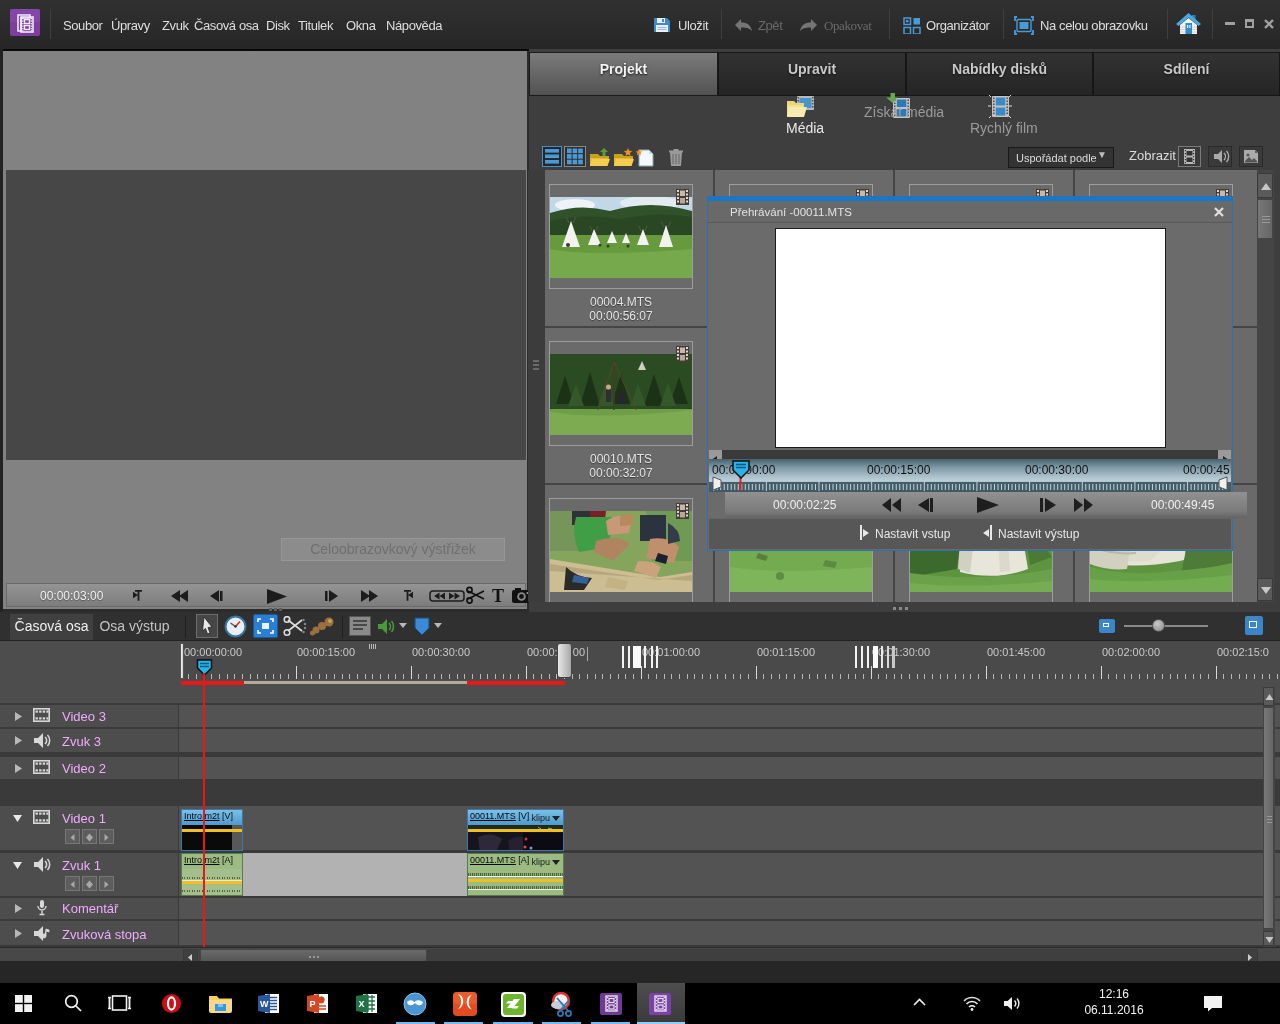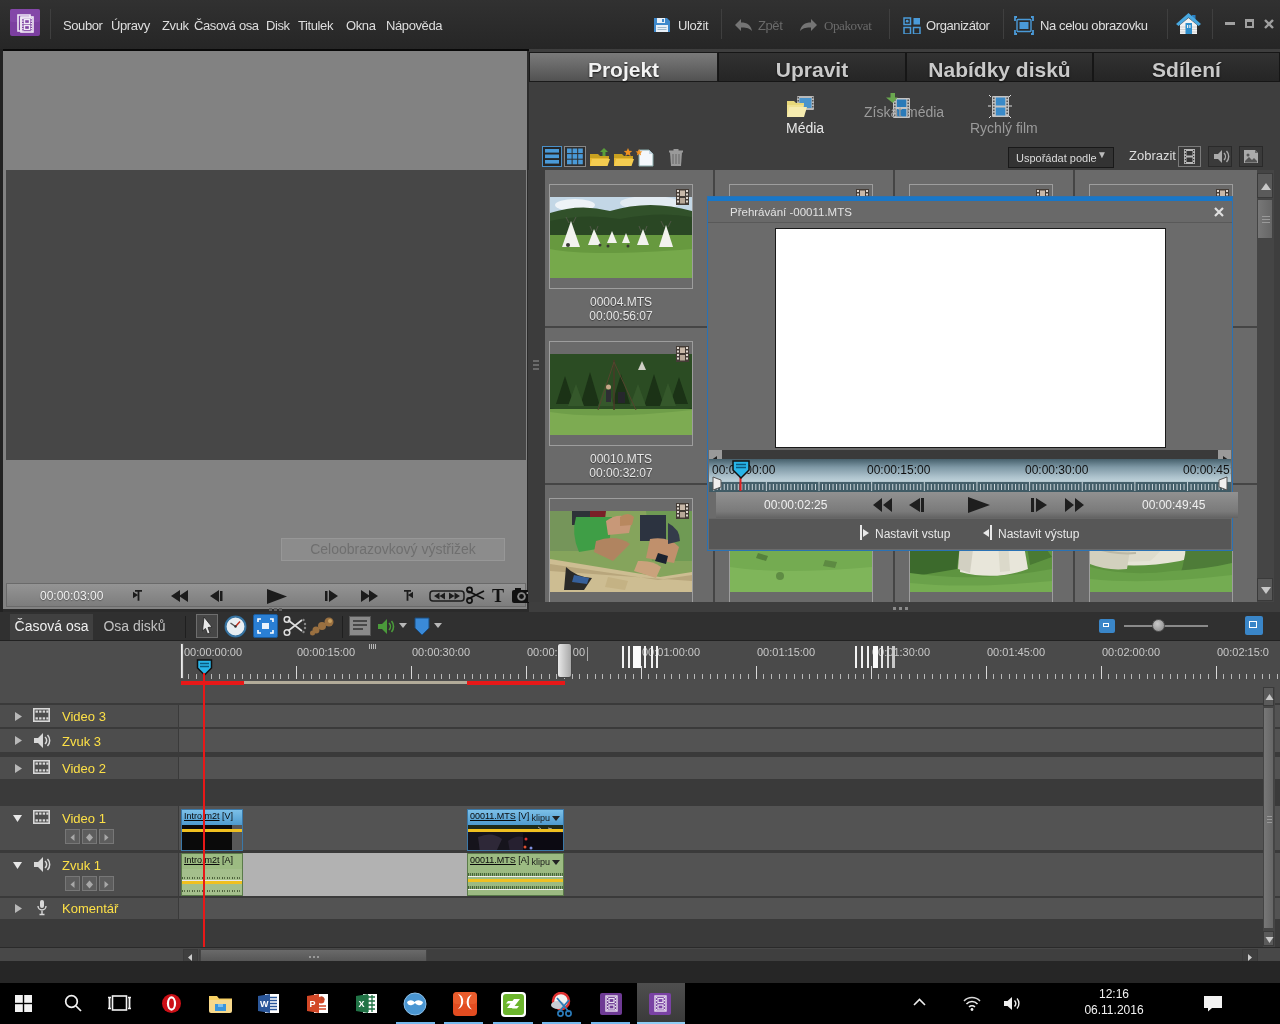--- a/index.html
+++ b/index.html
@@ -16,54 +16,54 @@
 
 
 #preview { position:absolute; left:3px; top:51px; width:524px; height:558px; background:#828282; }
 #videorect { position:absolute; left:3px; top:119px; width:520px; height:290px; background:#474747; }
 #fullbtn { position:absolute; left:278px; top:487px; width:224px; height:23px; background:#8c8c8c; border:1px solid #979797; color:#6f6f6f; font-size:14px; text-align:center; line-height:21px; }
 #pctrl { position:absolute; left:3px; top:532px; width:520px; height:24px; background:linear-gradient(#949494,#7d7d7d); border:1px solid #6a6a6a; }
 #pctrl .tc { position:absolute; left:33px; top:5px; color:#f2f2f2; font-size:12px; text-shadow:0 1px 1px #555; }
 
 
 #rightpanel { position:absolute; left:529px; top:49px; width:751px; height:563px; background:#3e3e3e; }
-.tab { position:absolute; top:3px; height:30px; background:linear-gradient(#323232,#252525); border:1px solid #161616; color:#c9c9c9; font-size:21px; font-weight:bold; text-align:center; line-height:33px; text-shadow:0 1px 2px #111; }
+.tab { position:absolute; top:3px; height:44px; background:linear-gradient(#323232,#252525); border:1px solid #161616; color:#c9c9c9; font-size:14px; font-weight:bold; text-align:center; line-height:33px; text-shadow:0 1px 2px #111; }
 .tab.active { background:linear-gradient(#7b7b7b,#5a5a5a 80%,#525252); color:#f2f2f2; border-color:#1a1a1a; }
 .action { position:absolute; color:#9b9b9b; font-size:14px; white-space:nowrap; }
 .action.active { color:#e8e8e8; }
 #mediagrid { position:absolute; left:16px; top:121px; width:712px; height:432px; background:#6a6a6a; overflow:hidden; }
 .gdivh { position:absolute; left:0; width:712px; height:2px; background:#454545; }
 .gdivv { position:absolute; top:0; width:2px; background:#454545; }
 .mbox { position:absolute; width:144px; height:105px; border:1px solid #9d9d9d; }
 .mimg { position:absolute; width:142px; height:81px; overflow:hidden; background:#222; }
 .mlabel { position:absolute; width:160px; text-align:center; color:#e6e6e6; font-size:12px; text-shadow:0 1px 1px #3a3a3a; }
 .filmico { position:absolute; width:13px; height:16px; }
 
 
 .sbtn { position:absolute; background:#5a5a5a; border:1px solid #3a3a3a; }
 .sthumb { position:absolute; background:linear-gradient(90deg,#777,#666); border:1px solid #444; }
 
 
 #dialog { position:absolute; left:707px; top:196px; width:526px; height:355px; background:#6b6b6b; border:1px solid #2a72b4; }
 #dlgtitle { position:absolute; left:0; top:4px; width:524px; height:22px; background:#696969; border-bottom:1px solid #595959; }
 #dlgscrub { position:absolute; left:1px; top:262px; width:522px; height:33px; overflow:hidden; background:linear-gradient(#46606c,#7e98a5 25%,#aec3cd 55%,#bdd0d8 68%,#45606b 70%,#3f5a64); }
-#dlgctrl { position:absolute; left:8px; top:295px; width:522px; height:26px; background:linear-gradient(#919191,#7a7a7a 75%,#636363); }
+#dlgctrl { position:absolute; left:17px; top:295px; width:522px; height:26px; background:linear-gradient(#919191,#7a7a7a 75%,#636363); }
 #dlgbottom { position:absolute; left:1px; top:321px; width:522px; height:31px; background:#575757; border-top:1px solid #666; }
 .dtc { position:absolute; color:#f0f0f0; font-size:12px; }
 
 
 #timeline { position:absolute; left:0; top:612px; width:1280px; height:350px; background:#4d4d4d; overflow:hidden; }
 #tltabbar { position:absolute; left:0; top:0; width:1280px; height:29px; background:#303030; border-bottom:1px solid #222; }
 .tltab { position:absolute; top:2px; height:26px; font-size:14px; text-align:center; line-height:25px; }
 #tlruler { position:absolute; left:180px; top:29px; width:1100px; height:39px; background:#4a4a4a; overflow:hidden; }
 .rlabel { position:absolute; top:5px; color:#c9c9c9; font-size:11px; white-space:nowrap; }
 #trackbg { position:absolute; left:0; top:91px; width:1280px; height:244px; background:#3a3a3a; }
 .trackrow { position:absolute; left:0; width:1280px; background:#535353; }
 .thead { position:absolute; left:0; width:179px; background:#4d4d4d; border-right:1px solid #3a3a3a; }
-.tname { position:absolute; left:62px; color:#fde047; font-size:13px; }
+.tname { position:absolute; left:62px; color:#f0abfc; font-size:13px; }
 .texp { position:absolute; }
 .tbtns { position:absolute; left:65px; width:49px; height:15px; }
 .tbtn { position:absolute; top:0; width:15px; height:15px; background:#5d5d5d; border:1px solid #777; }
 .clip { position:absolute; overflow:hidden; }
 
 
 #taskbar { position:absolute; left:0; top:983px; width:1280px; height:41px; background:#000; }
 </style>
 </head>
 <body>
@@ -769,21 +769,21 @@
         <path d="M9 1 v15" stroke="#e8e8e8" stroke-width="2"></path>
         <path d="M7 5 L1 9 L7 13 Z" fill="#e8e8e8"></path>
       </svg>
     <span style="position:absolute;left:289px;top:8px;color:#e8e8e8;font-size:12px;">Nastavit výstup</span>
   </div>
 </div>
 
 <div id="timeline">
   <div id="tltabbar">
     <div class="tltab" style="left:10px;width:83px;background:#404040;color:#f0f0f0;">Časová osa</div>
-    <div class="tltab" style="left:97px;width:75px;color:#c2c2c2;">Osa disků</div>
+    <div class="tltab" style="left:97px;width:75px;color:#c2c2c2;">Osa výstup</div>
     <div style="position:absolute;left:185px;top:4px;width:1px;height:22px;background:#1f1f1f;"></div>
 
     <div style="position:absolute;left:196px;top:2px;width:22px;height:24px;background:#464646;border:1px solid #6e6e6e;">
       <svg width="20" height="22" viewBox="0 0 20 22">
           <path d="M7 2 L15 12 L11 12.5 L13 18 L10.5 19 L8.5 13.5 L5.5 16 Z" fill="#e8e8e8" stroke="#222" stroke-width="0.8"></path>
         </svg>
     </div>
 
     <svg style="position:absolute;left:224px;top:3px;" width="23" height="23" viewBox="0 0 23 23">
       <circle cx="11.5" cy="11.5" r="10" fill="#e8eef2" stroke="#2a6a9a" stroke-width="2"></circle>
@@ -1157,20 +1157,31 @@
     <svg class="texp" style="left:14px;top:6px;" width="8" height="9" viewBox="0 0 8 9">
         <path d="M1 0 L8 4.5 L1 9 Z" fill="#b8b8b8"></path>
       </svg>
     <svg style="position:absolute;left:36px;top:2px;" width="12" height="17" viewBox="0 0 12 17">
         <rect x="4" y="0" width="4" height="8" rx="2" fill="#d8d8d8"></rect>
         <path d="M2 6 a4 4 0 0 0 8 0" fill="none" stroke="#d8d8d8" stroke-width="1.4"></path>
         <path d="M6 11 v3 M3.5 14.5 h5" stroke="#d8d8d8" stroke-width="1.4"></path>
       </svg>
     <div class="tname" style="top:3px;">Komentář</div>
   </div>
+  <div class="trackrow" style="top:309px;height:24px;">
+    <div class="thead" style="top:0;height:24px;"></div>
+    <svg class="texp" style="left:14px;top:8px;" width="8" height="9" viewBox="0 0 8 9">
+        <path d="M1 0 L8 4.5 L1 9 Z" fill="#b8b8b8"></path>
+      </svg>
+    <svg style="position:absolute;left:33px;top:5px;" width="18" height="15" viewBox="0 0 18 15">
+        <path d="M1 5 h4 l5 -5 v15 l-5 -5 H1 z" fill="#d8d8d8"></path>
+        <path d="M13 3 v7 a2 2 0 1 1 -1.5 -2 M13 3 l3 1 v2 l-3 -1" fill="#d8d8d8" stroke="#d8d8d8" stroke-width="0.8"></path>
+      </svg>
+    <div class="tname" style="top:6px;">Zvuková stopa</div>
+  </div>
 
   <div class="clip" style="left:181px;top:197px;width:62px;height:42px;border:1px solid #3a78a8;">
     <div style="position:absolute;left:0;top:0;width:100%;height:15px;background:linear-gradient(#7cc0e8,#4e9ace);"></div>
     <div style="position:absolute;left:2px;top:1px;color:#0a0a0a;font-size:9px;white-space:nowrap;"><u>Intro.m2t</u> [V]</div>
     <div style="position:absolute;left:0;top:15px;width:100%;height:27px;background:#0a0a0a;"></div>
     <div style="position:absolute;left:50px;top:15px;width:12px;height:27px;background:#585858;"></div>
     <div style="position:absolute;left:0;top:19px;width:100%;height:3px;background:#f0c020;"></div>
   </div>
   <div class="clip" style="left:467px;top:197px;width:97px;height:42px;border:1px solid #3a78a8;">
     <div style="position:absolute;left:0;top:0;width:100%;height:15px;background:linear-gradient(#7cc0e8,#4e9ace);"></div>

